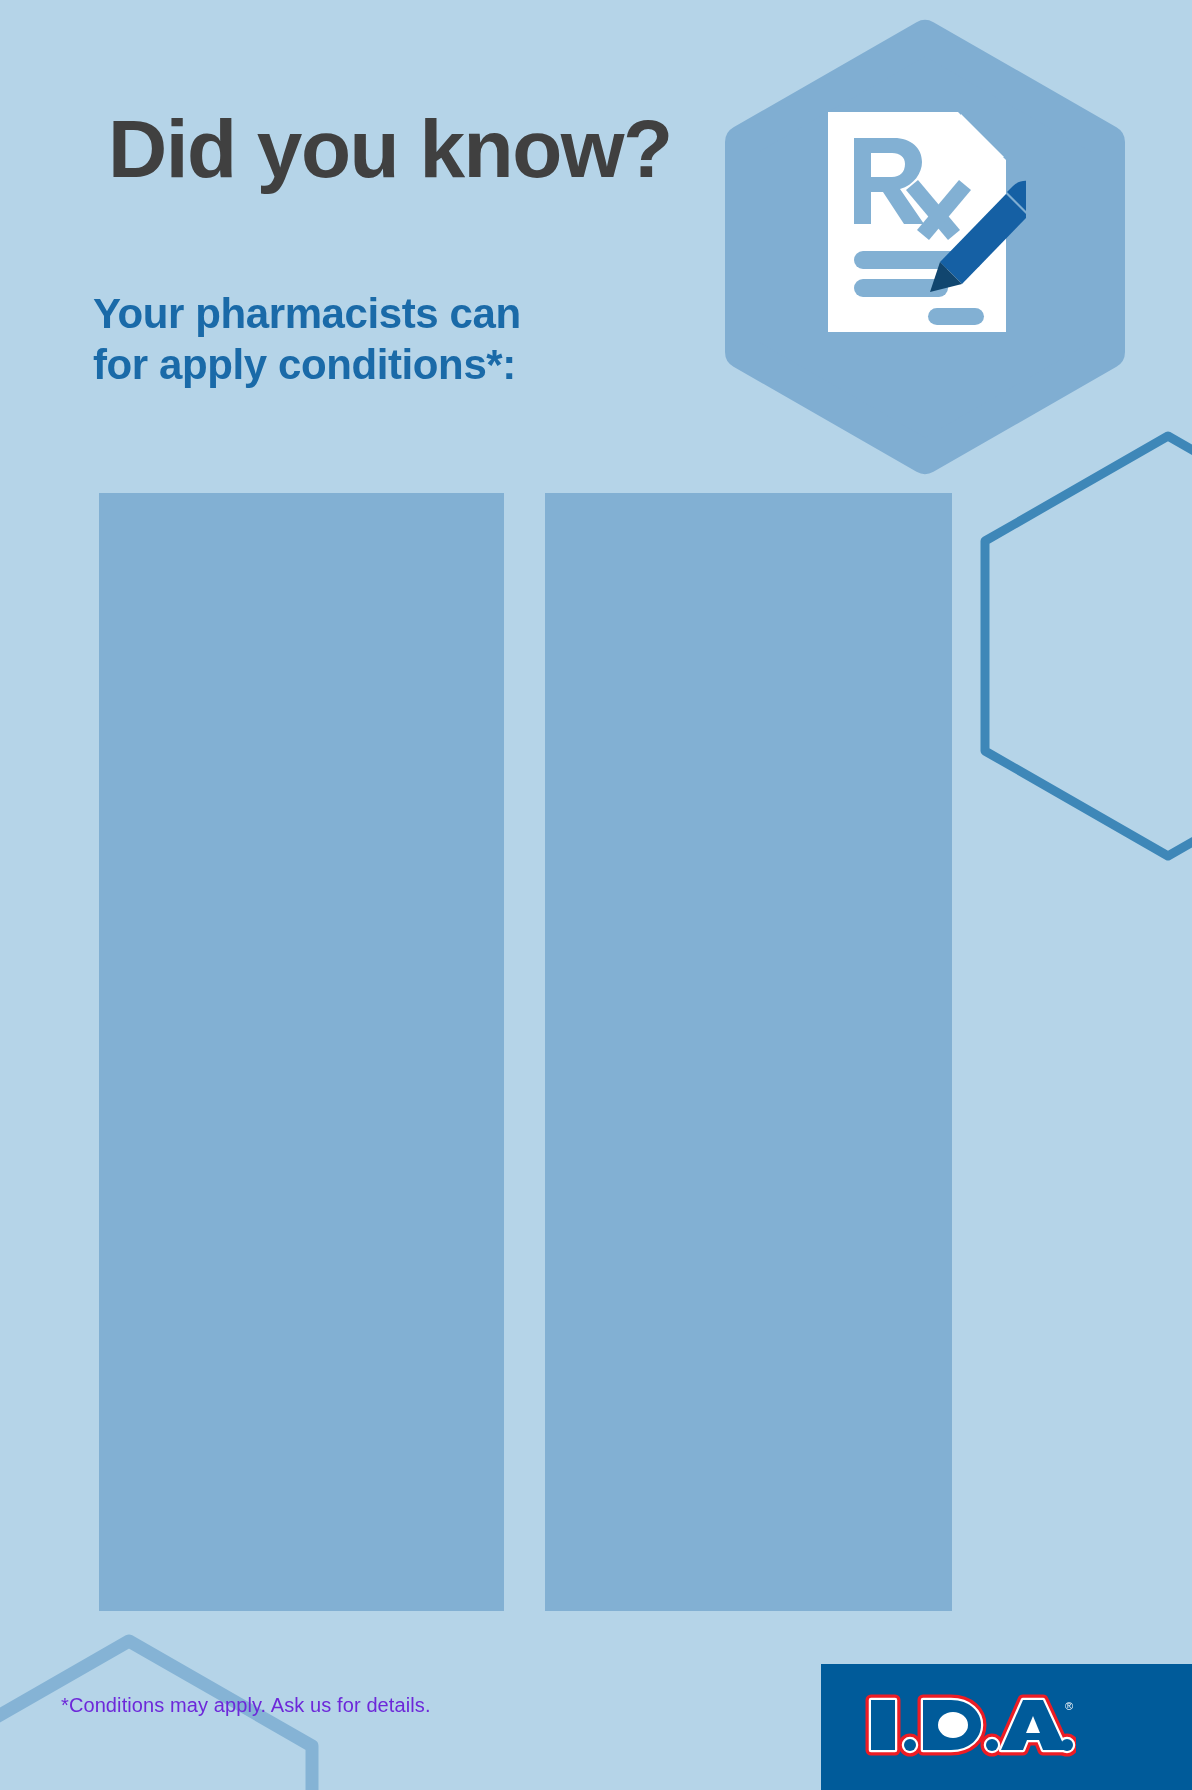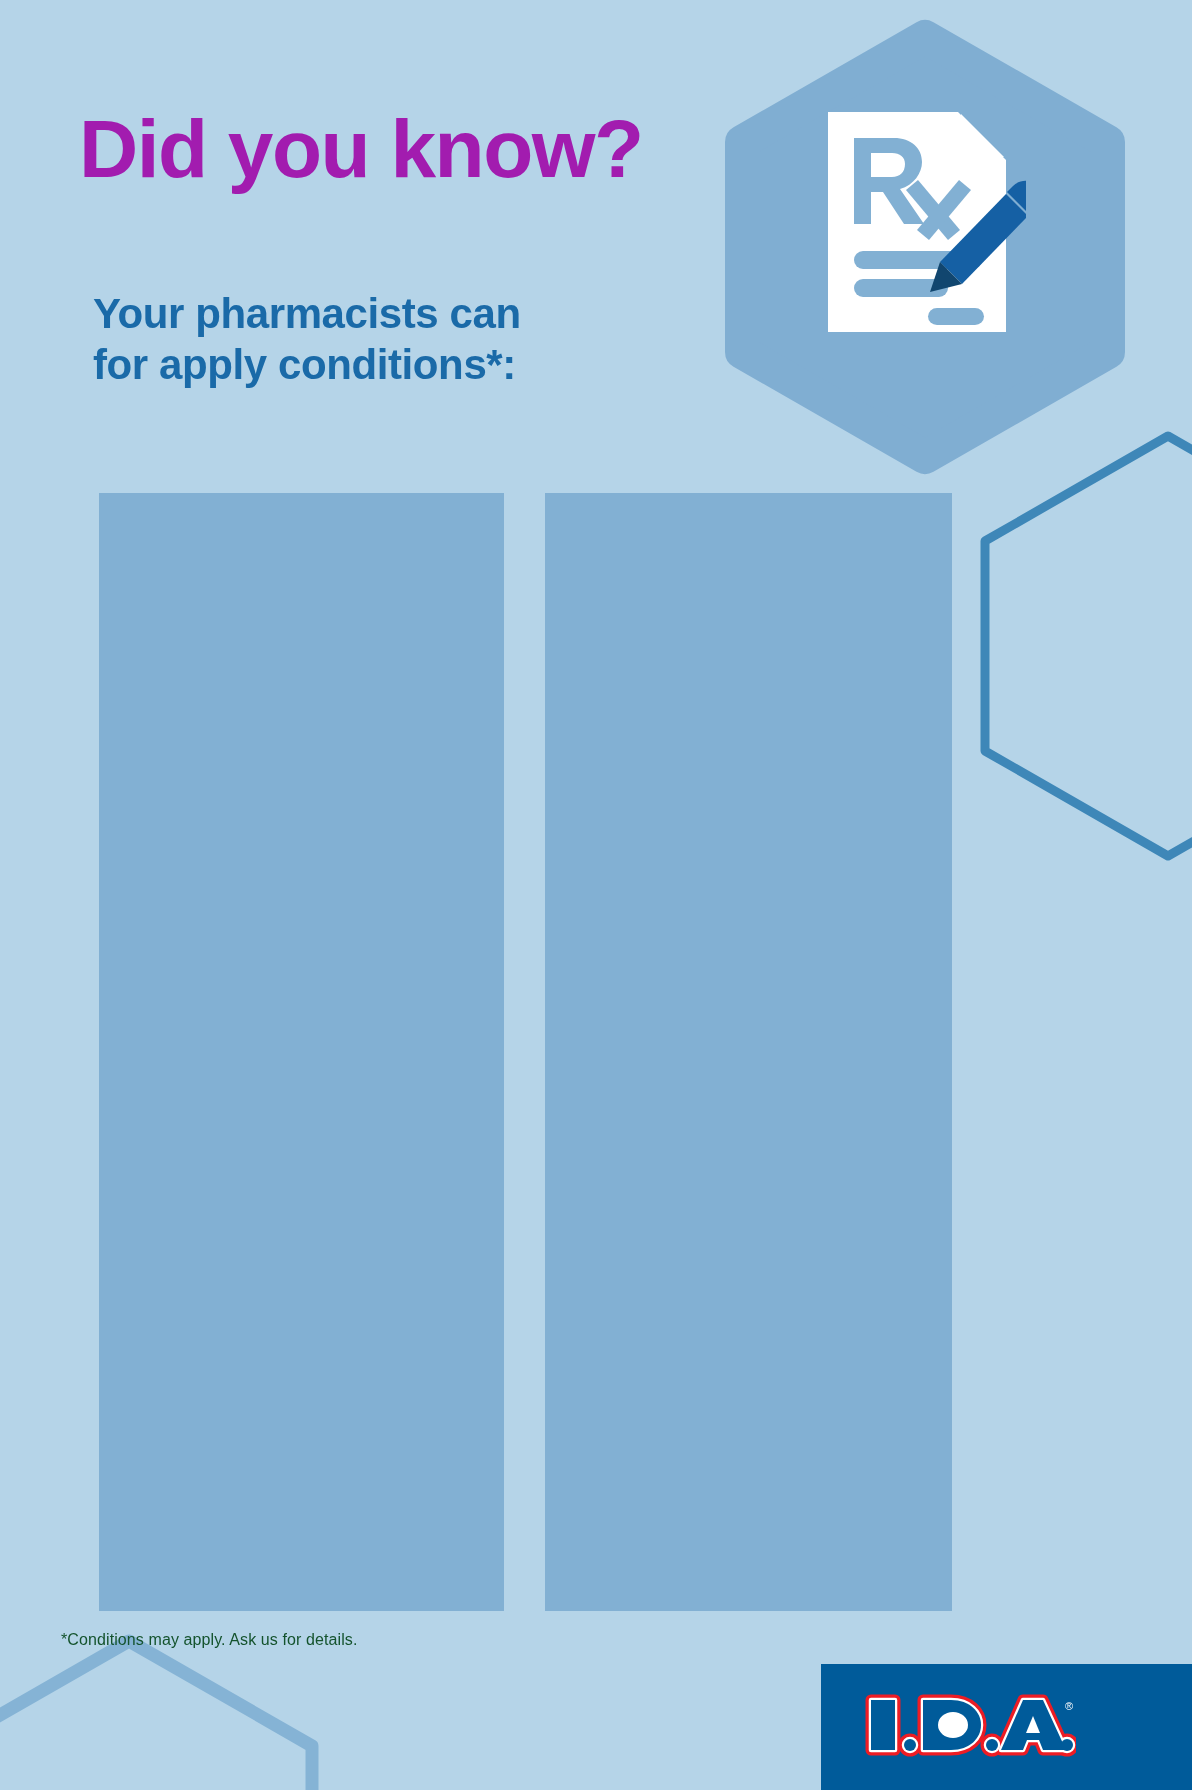--- a/index.html
+++ b/index.html
@@ -21,26 +21,26 @@
     position: absolute;
     inset: 0;
     width: 1192px;
     height: 1790px;
     pointer-events: none;
   }
 
   
   .headline {
     position: absolute;
-    left: 79px;
+    left: 108px;
     top: 108px;
     font-size: 82px;
     font-weight: bold;
     letter-spacing: -1.5px;
-    color: #a21caf;
+    color: #404040;
     line-height: 1.0;
     white-space: nowrap;
   }
 
   .subhead {
     position: absolute;
     left: 93px;
     top: 288px;
     font-size: 42px;
     font-weight: bold;
@@ -79,23 +79,23 @@
     left: 828px;
     top: 112px;
     width: 198px;
     height: 220px;
   }
 
   
   .footnote {
     position: absolute;
     left: 61px;
-    top: 1631px;
-    font-size: 16px;
-    color: #14532d;
+    top: 1694px;
+    font-size: 20px;
+    color: #6d28d9;
     letter-spacing: 0.1px;
     white-space: nowrap;
   }
 
   
   #logo-block {
     position: absolute;
     left: 821px;
     top: 1664px;
     width: 371px;

